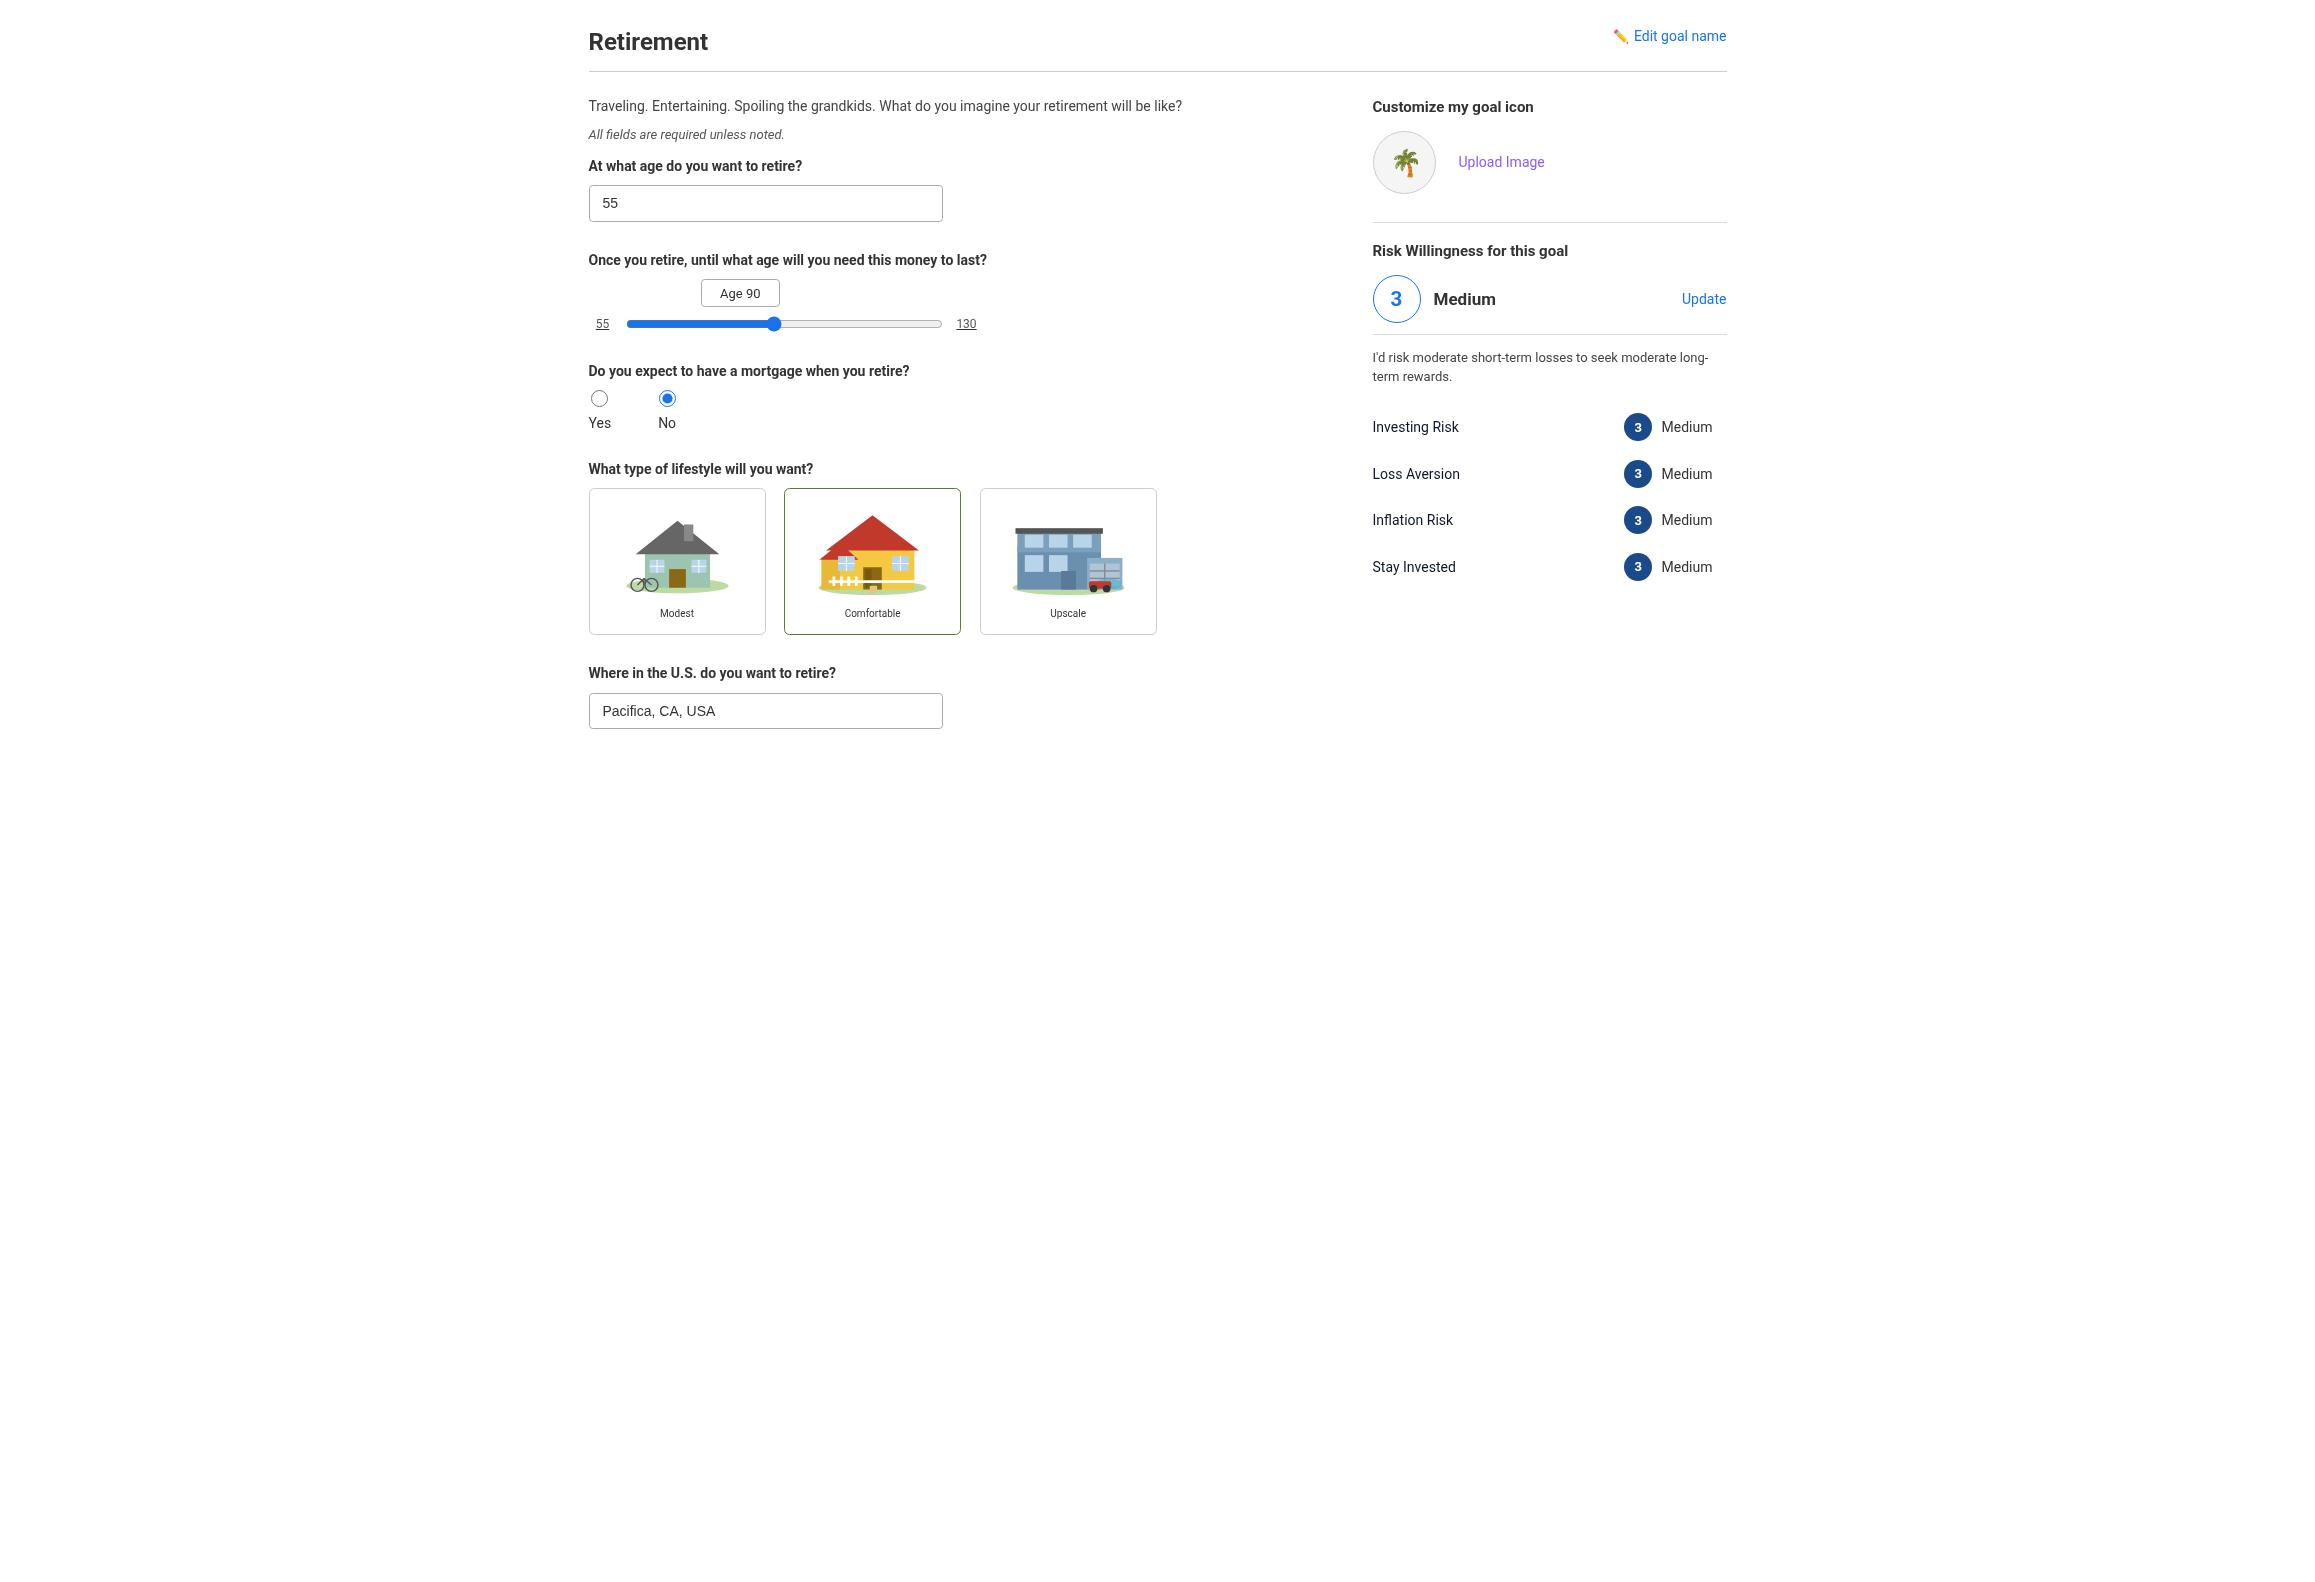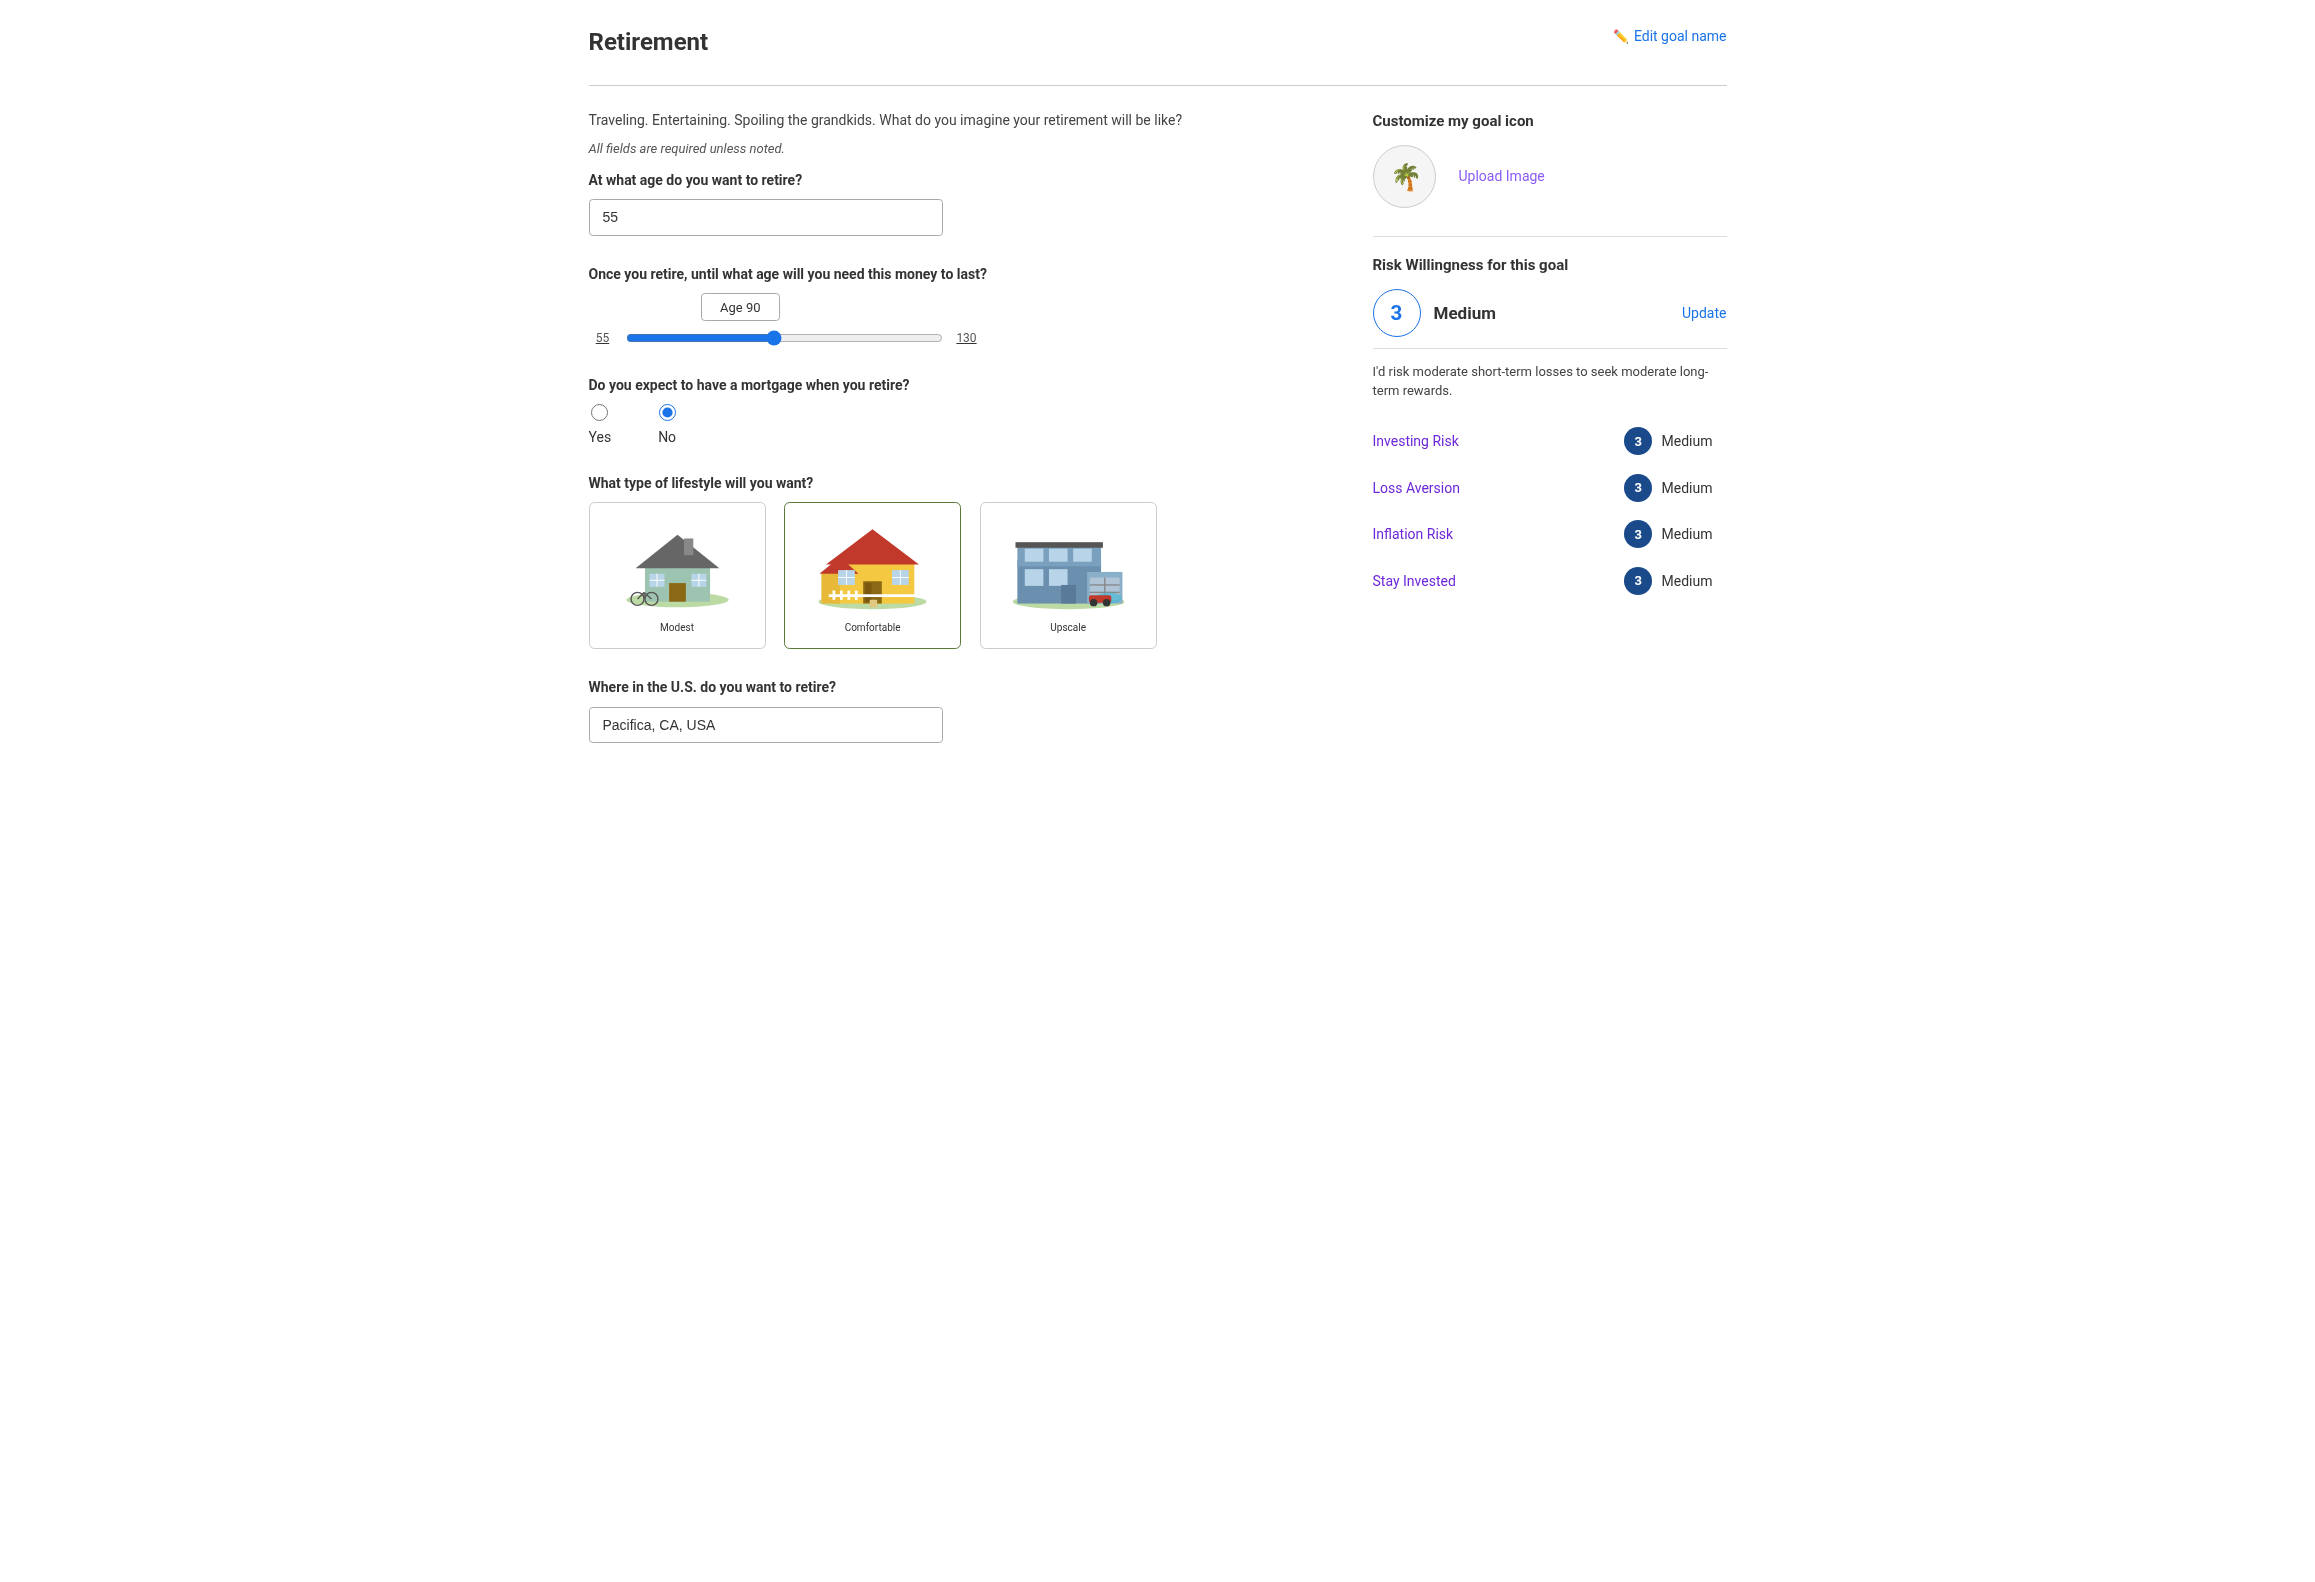--- a/index.html
+++ b/index.html
@@ -12,21 +12,21 @@
     .page-wrapper {
       max-width: 1212px;
       margin: 0 auto;
       padding: 28px 37px;
     }
     .page-header {
       display: flex;
       justify-content: space-between;
       align-items: flex-start;
       border-bottom: 0.9px solid #ccc;
-      padding-bottom: 29px;
+      padding-bottom: 15px;
       margin-bottom: 26px;
     }
     .page-title {
       font-size: 24px;
       font-weight: 700;
     }
     .edit-goal-link {
       color: #1a73e8;
       font-size: 14px;
       text-decoration: none;
@@ -237,21 +237,21 @@
     }
     .risk-item-row {
       display: flex;
       align-items: center;
       padding: 9.3px 0;
       border-bottom: none;
     }
     .risk-item-name {
       flex: 1;
       font-size: 14px;
-      color: #6d28d9;
+      color: #0f172a;
     }
     .risk-badge {
       width: 28px;
       height: 28px;
       border-radius: 50%;
       background: #1a4a8a;
       color: #fff;
       display: flex;
       align-items: center;
       justify-content: center;

